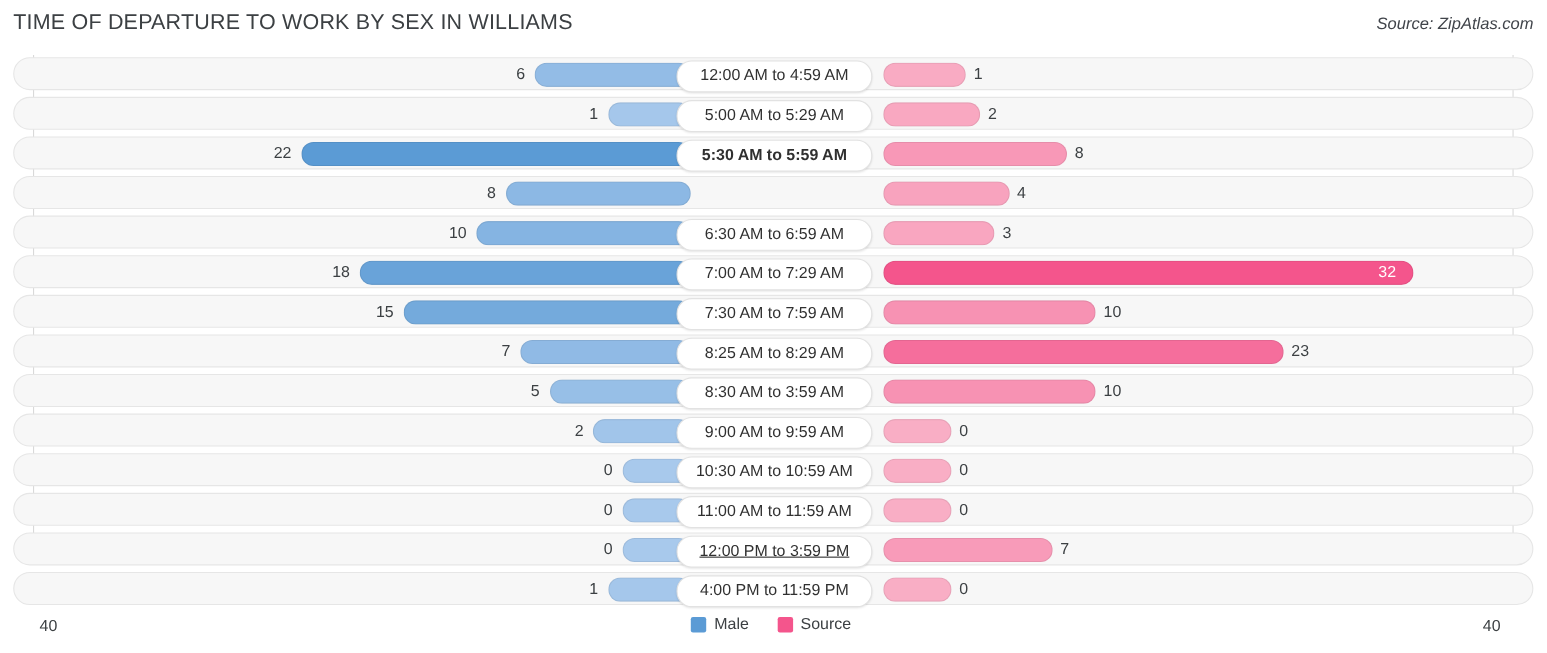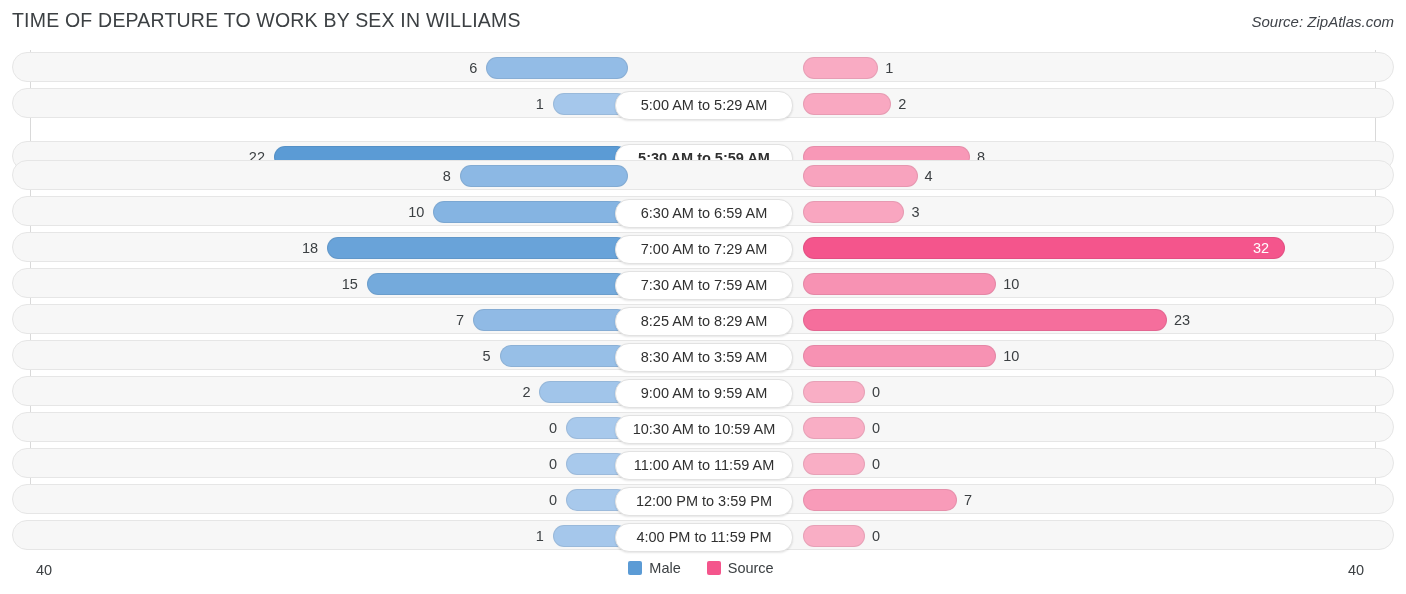--- a/index.html
+++ b/index.html
@@ -65,29 +65,30 @@
 <div id="source">Source: ZipAtlas.com</div>
 
 <div id="plot">
   <div class="axis" id="axis-left"></div>
   <div class="axis" id="axis-right"></div>
 <div class="row" style="top: 2px;">
       <div class="bar bar-male" style="left: 473.364px; width: 141.636px; background: rgb(147, 188, 230);"></div>
       <div class="val val-male" style="right: 915.636px;">6</div>
       <div class="bar bar-female" style="left: 790px; width: 75.125px; background: rgb(249, 171, 195);"></div>
       <div class="val val-female" style="left: 872.125px;">1</div>
+      <div class="pill" style="left: 602px; width: 176px;">12:00 AM to 4:59 AM</div>
     </div>
     <div class="row" style="top: 38px;">
       <div class="bar bar-male" style="left: 539.727px; width: 75.2727px; background: rgb(165, 199, 235);"></div>
       <div class="val val-male" style="right: 849.273px;">1</div>
       <div class="bar bar-female" style="left: 790px; width: 88.25px; background: rgb(249, 168, 193);"></div>
       <div class="val val-female" style="left: 885.25px;">2</div>
       <div class="pill" style="left: 602px; width: 176px;">5:00 AM to 5:29 AM</div>
     </div>
-    <div class="row" style="top: 91px;">
+    <div class="row" style="top: 74px;">
       <div class="bar bar-male" style="left: 261px; width: 354px; background: rgb(91, 155, 213);"></div>
       <div class="val val-male" style="right: 1128px;">22</div>
       <div class="bar bar-female" style="left: 790px; width: 167px; background: rgb(248, 152, 183);"></div>
       <div class="val val-female" style="left: 964px;">8</div>
       <div class="pill" style="left: 602px; width: 176px; font-weight: bold;">5:30 AM to 5:59 AM</div>
     </div>
     <div class="row" style="top: 110px;">
       <div class="bar bar-male" style="left: 446.818px; width: 168.182px; background: rgb(140, 184, 228);"></div>
       <div class="val val-male" style="right: 942.182px;">8</div>
       <div class="bar bar-female" style="left: 790px; width: 114.5px; background: rgb(248, 163, 190);"></div>
@@ -147,21 +148,21 @@
       <div class="val val-male" style="right: 836px;">0</div>
       <div class="bar bar-female" style="left: 790px; width: 62px; background: rgb(249, 174, 197);"></div>
       <div class="val val-female" style="left: 859px;">0</div>
       <div class="pill" style="left: 602px; width: 176px;">11:00 AM to 11:59 AM</div>
     </div>
     <div class="row" style="top: 434px;">
       <div class="bar bar-male" style="left: 553px; width: 62px; background: rgb(168, 201, 236);"></div>
       <div class="val val-male" style="right: 836px;">0</div>
       <div class="bar bar-female" style="left: 790px; width: 153.875px; background: rgb(248, 155, 185);"></div>
       <div class="val val-female" style="left: 950.875px;">7</div>
-      <div class="pill" style="left: 602px; width: 176px;">12:00 PM to 3:59 PM</div>
+      <div class="pill" style="left: 602px; width: 176px; text-decoration: underline;">12:00 PM to 3:59 PM</div>
     </div>
     <div class="row" style="top: 470px;">
       <div class="bar bar-male" style="left: 539.727px; width: 75.2727px; background: rgb(165, 199, 235);"></div>
       <div class="val val-male" style="right: 849.273px;">1</div>
       <div class="bar bar-female" style="left: 790px; width: 62px; background: rgb(249, 174, 197);"></div>
       <div class="val val-female" style="left: 859px;">0</div>
       <div class="pill" style="left: 602px; width: 176px;">4:00 PM to 11:59 PM</div>
     </div>
   </div>
 

